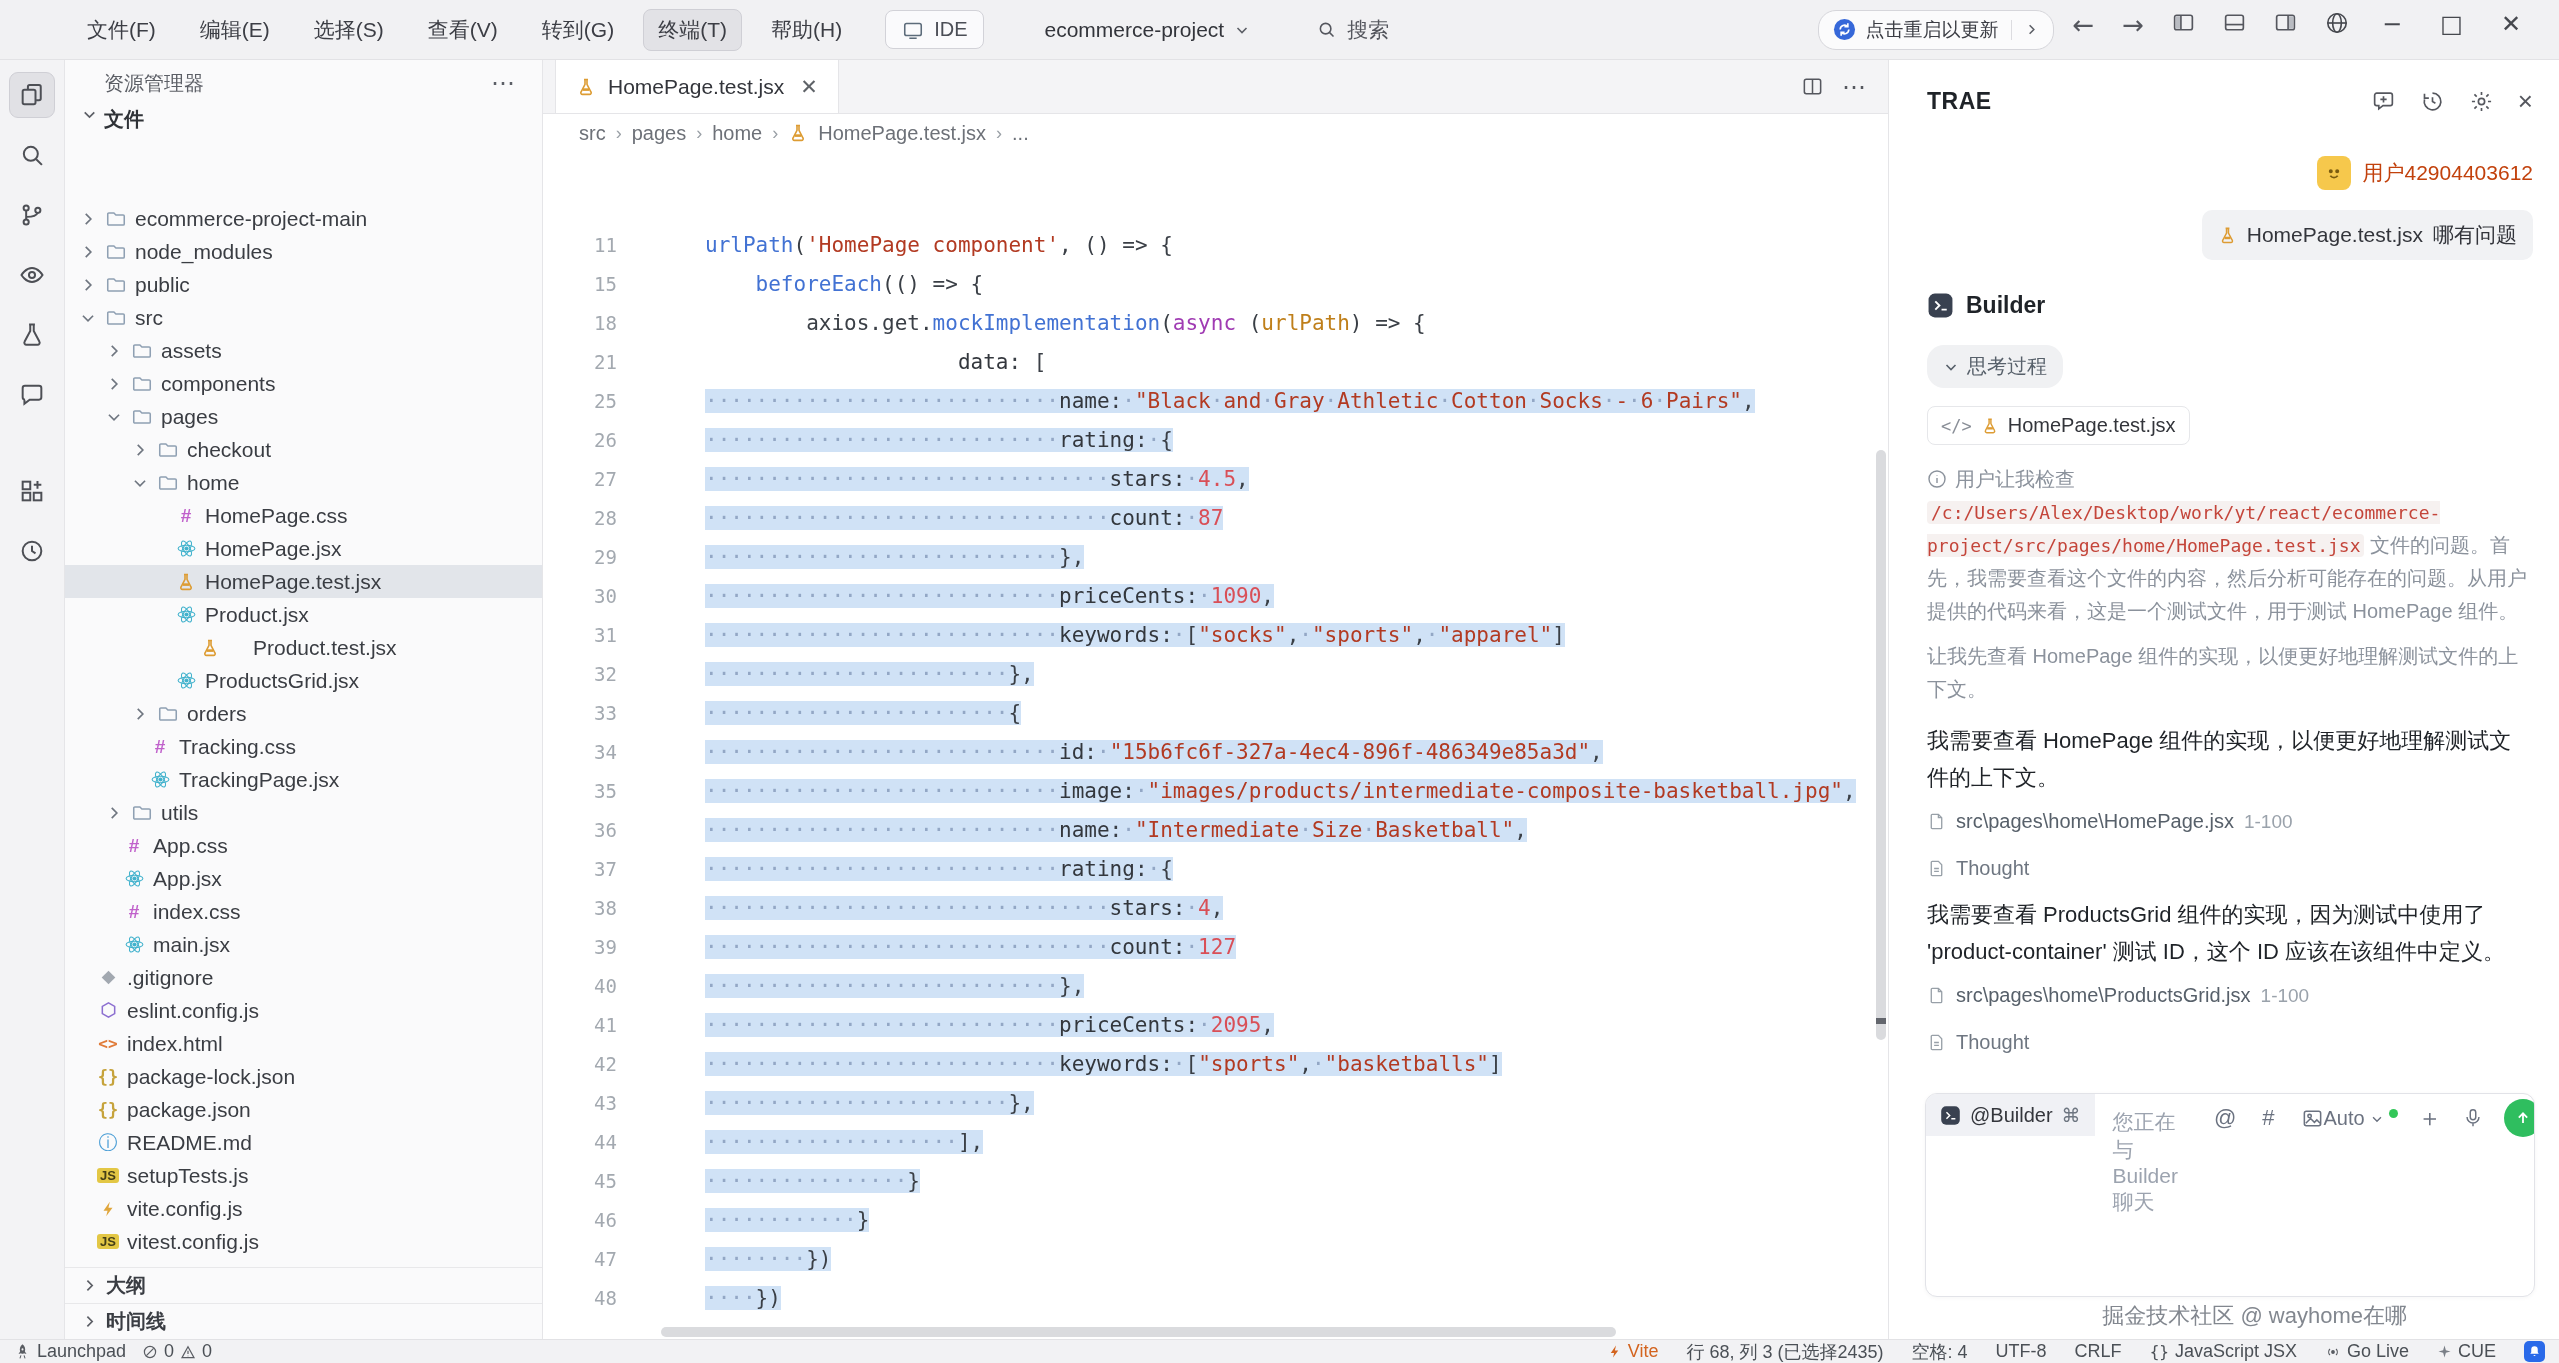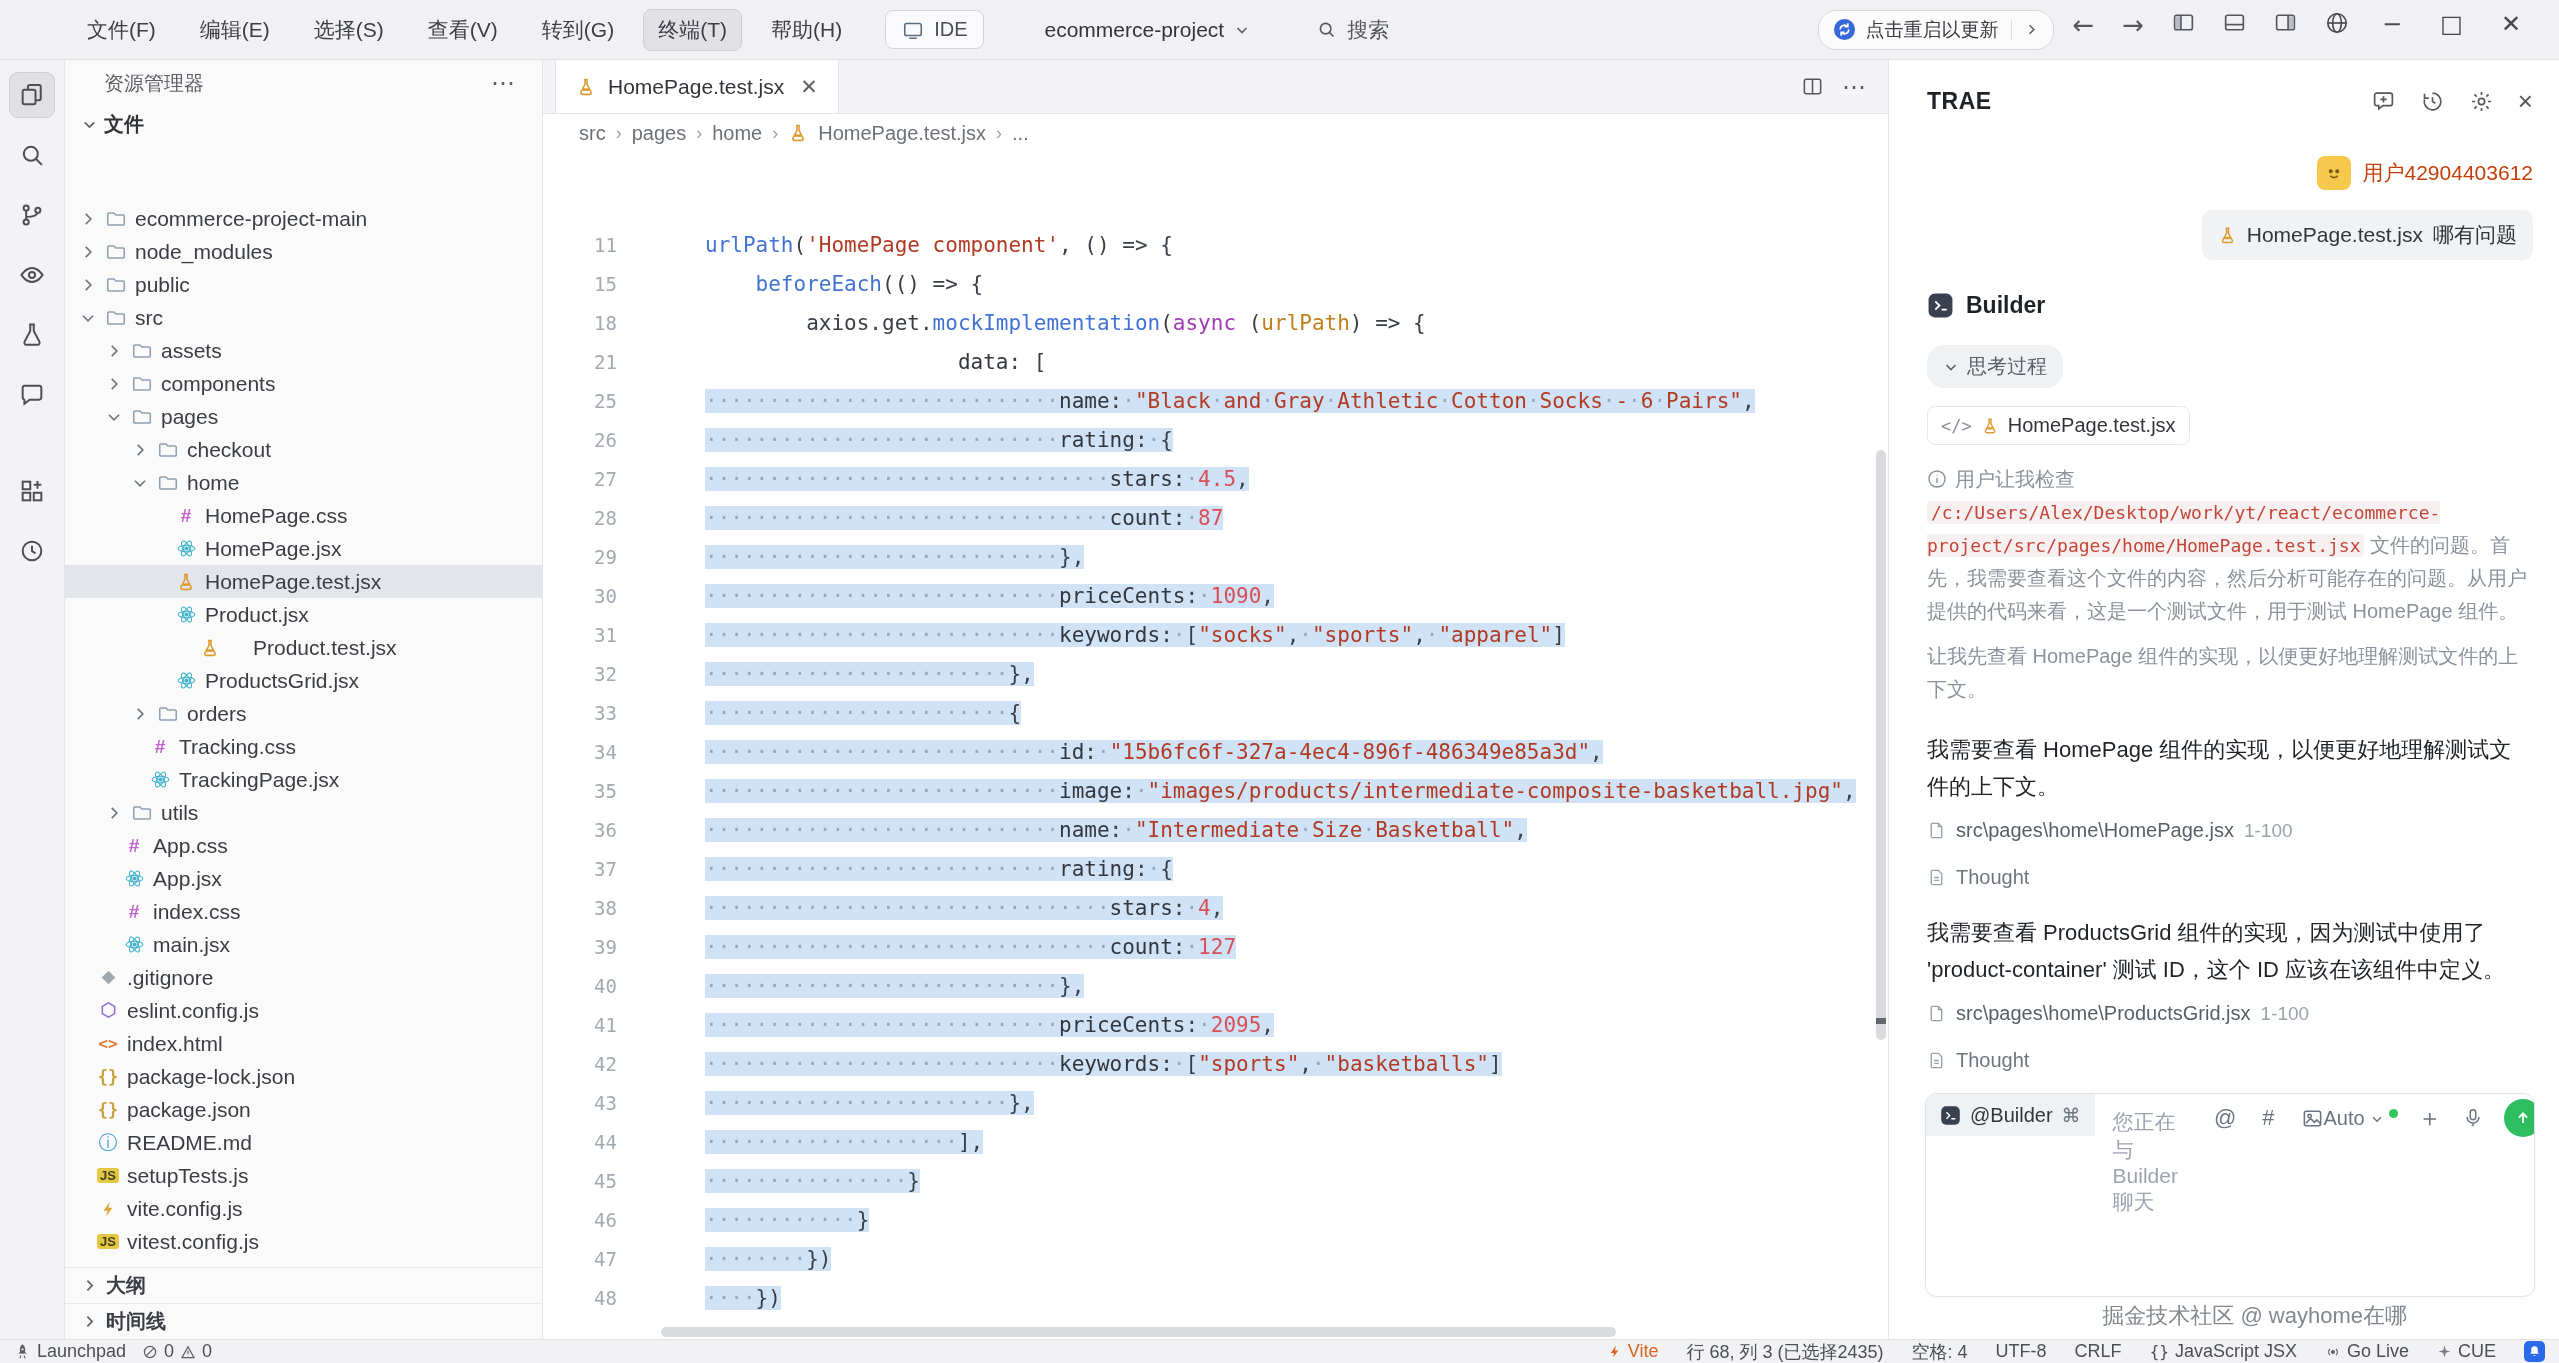--- a/index.html
+++ b/index.html
@@ -22,21 +22,21 @@
 .win-glyph{font-size:24px;color:#46484e;padding:0 14px;font-family:"DejaVu Sans",sans-serif}
 
 .activitybar{position:absolute;left:0;top:60px;width:65px;height:1279px;background:#f3f3f5;border-right:1px solid #e5e5e8;display:flex;flex-direction:column;align-items:center;padding-top:12px;gap:14px}
 .act-item{width:46px;height:46px;display:flex;align-items:center;justify-content:center;border-radius:9px;color:#4d4f55}
 .act-item.active{background:#e1e1e5;border:1px solid #cfcfd5}
 .act-gap{height:22px}
 
 .sidebar{position:absolute;left:65px;top:60px;width:478px;height:1279px;background:#fafafb;border-right:1px solid #e5e5e8;overflow:hidden}
 .sb-head{height:46px;display:flex;align-items:center;justify-content:space-between;padding:0 26px 0 39px;color:#5c5f66;font-size:20px}
 .sb-dots{font-size:24px;color:#5c5f66;letter-spacing:1px}
-.sb-section{height:36px;display:flex;align-items:center;gap:6px;padding-left:16px;font-size:20px;font-weight:bold;color:#2f3237}
+.sb-section{height:36px;display:flex;align-items:flex-start;gap:6px;padding-left:16px;font-size:20px;font-weight:bold;color:#2f3237}
 .tree{position:absolute;top:142px;left:0;right:0}
 .trow{display:flex;align-items:center;gap:8px;height:33px;font-size:21px;color:#3a3d43;white-space:nowrap;cursor:default}
 .trow.tsel{background:#e2e5ea}
 .tspace{width:10px;flex:0 0 10px}
 .tlabel{overflow:hidden;text-overflow:ellipsis}
 .tico{width:22px;display:flex;justify-content:center;flex:0 0 22px;font-weight:bold}
 .jsbox{background:#e3c745;color:#453f17;font-size:13px;font-weight:bold;padding:1px 3px;border-radius:3px;line-height:1}
 .sb-bottom{position:absolute;bottom:0;left:0;right:0}
 .sb-brow{height:36px;display:flex;align-items:center;gap:8px;padding-left:16px;border-top:1px solid #e8e8ea;font-size:20px;font-weight:bold;color:#3a3d43}
 
@@ -73,21 +73,21 @@
 .msg-chip .chip{display:inline-flex;align-items:center;gap:10px;background:#f1f2f4;border-radius:10px;padding:11px 16px;font-size:21px;color:#33353b}
 .builder-row{margin-top:32px;display:flex;align-items:center;gap:12px}
 .builder-name{font-size:23px;font-weight:bold;color:#1f2328}
 .think-pill{margin-top:26px;display:inline-flex;align-items:center;gap:8px;background:#f0f1f3;border-radius:17px;padding:8px 16px;font-size:20px;color:#57606a}
 .filechip{margin-top:18px;display:inline-flex;align-items:center;gap:9px;border:1px solid #e6e7ea;background:#fff;border-radius:8px;padding:7px 13px;font-size:20px;color:#33353b}
 .codeglyph{color:#8a8f98;font-family:"DejaVu Sans Mono",monospace;font-size:17px}
 .quote{margin-top:18px;font-size:20px;line-height:33px;color:#8b929c}
 .quote .icirc{display:inline-flex;vertical-align:-3px;margin-right:8px}
 .inline-code{font-family:"DejaVu Sans Mono",monospace;font-size:18px;color:#c4453a;background:#f6f1f0;border-radius:4px;padding:1px 4px}
 .quote-p2{margin-top:12px}
-.pblock-text{margin-top:25px;font-size:22px;line-height:37px;color:#1f2328}
+.pblock-text{margin-top:16px;font-size:22px;line-height:37px;color:#1f2328}
 .pref{margin-top:14px;display:flex;align-items:center;gap:10px;font-size:20px;color:#57606a}
 .pref .range{color:#9aa2ab;font-size:19px}
 .pthought{margin-top:24px;display:flex;align-items:center;gap:10px;font-size:20px;color:#6e7681}
 .chat-input{position:absolute;left:36px;right:24px;bottom:42px;height:204px;border:1px solid #e2e3e8;border-radius:12px;background:#fff;box-shadow:0 1px 4px rgba(0,0,0,.04);display:flex;overflow:hidden}
 .ci-strip{height:42px;background:#f0f1f5;display:flex;align-items:center;gap:9px;padding:0 14px;font-size:20px;color:#33353b}
 .ci-cmd{color:#6e7681;font-size:19px;font-family:"DejaVu Sans",sans-serif}
 .ci-body{flex:1;padding:14px 18px;font-size:21px;color:#9ca3af}
 .ci-foot{height:58px;display:flex;align-items:center;padding:0 14px 10px 18px}
 .ci-left{display:flex;align-items:center;gap:26px;color:#6b7280;font-size:22px}
 .ci-right{margin-left:auto;display:flex;align-items:center;gap:20px;color:#6b7280}

